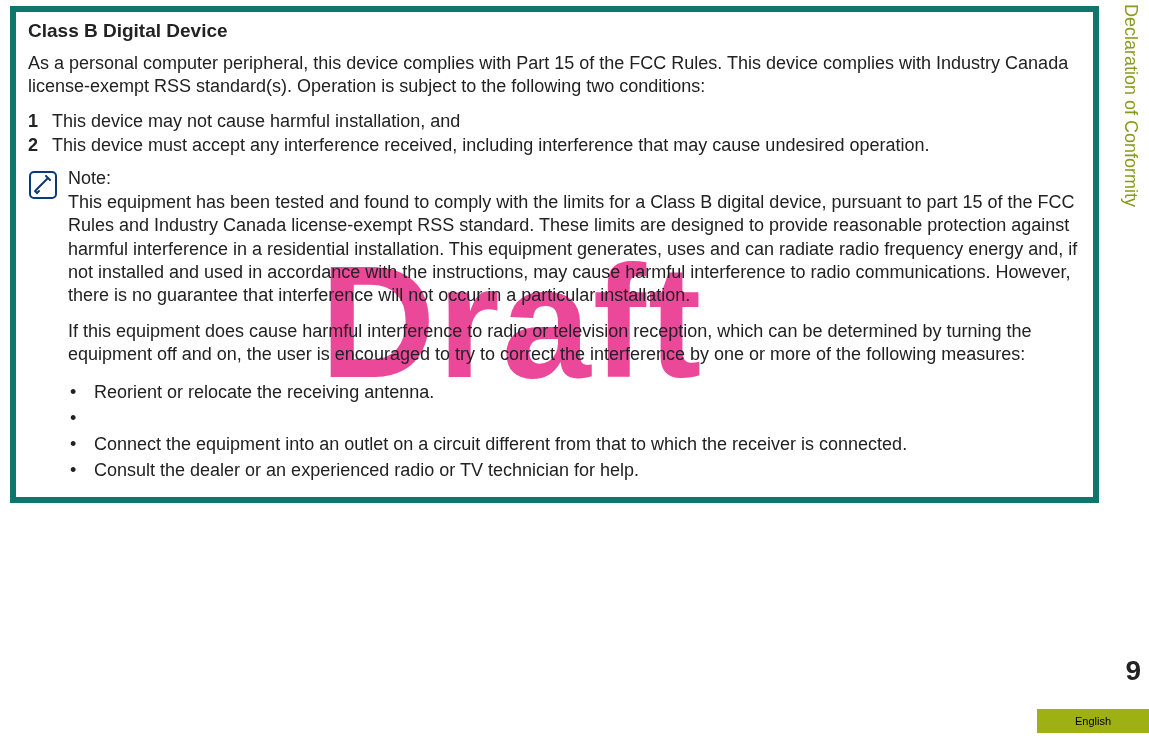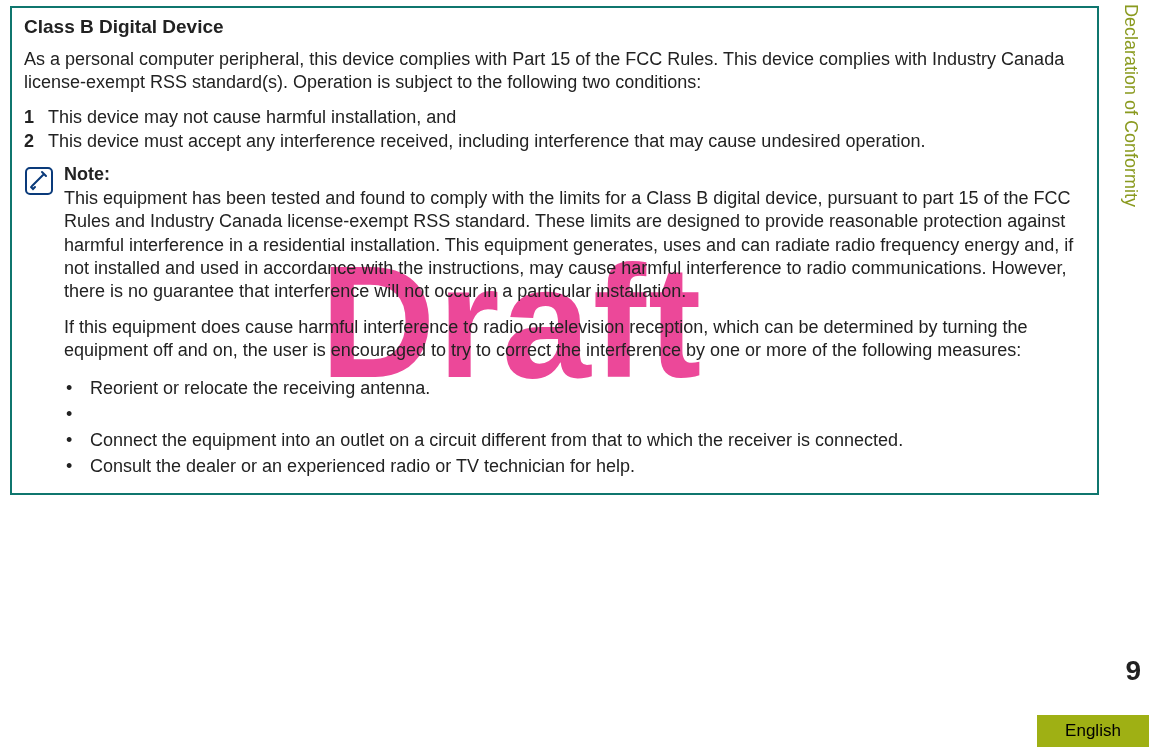--- a/index.html
+++ b/index.html
@@ -22,21 +22,21 @@
       transform: rotate(0deg);
       z-index: 0;
       pointer-events: none;
       letter-spacing: 2px;
     }
     .content-box {
       position: absolute;
       top: 6px;
       left: 10px;
       width: 1089px;
-      border: 2px solid #0f766e;
+      border: 6px solid #0f766e;
       padding: 8px 12px 14px 12px;
       z-index: 1;
       background: transparent;
     }
     .title {
       font-weight: bold;
       font-size: 19px;
       margin-bottom: 10px;
     }
     .intro {
@@ -62,21 +62,21 @@
     .note-icon {
       width: 40px;
       flex-shrink: 0;
       padding-top: 3px;
     }
     .note-body {
       flex: 1;
       line-height: 1.3;
     }
     .note-label {
-      font-weight: bold;
+      font-weight: normal;
     }
     .note-para {
       margin-bottom: 12px;
     }
     .bullets {
       margin-top: 6px;
     }
     .bullet-item {
       display: flex;
       line-height: 1.45;
@@ -106,24 +106,24 @@
       position: absolute;
       right: 8px;
       bottom: 64px;
       font-size: 28px;
       font-weight: bold;
       color: #222;
     }
     .lang-tab {
       position: absolute;
       right: 0;
-      bottom: 4px;
+      bottom: 18px;
       background: #9fb014;
       color: #000;
-      font-size: 17px;
+      font-size: 11px;
       padding: 6px 20px 6px 20px;
       text-align: center;
       width: 112px;
     }
   </style>
 </head>
 <body>
 
 <div class="watermark">Draft</div>
 

